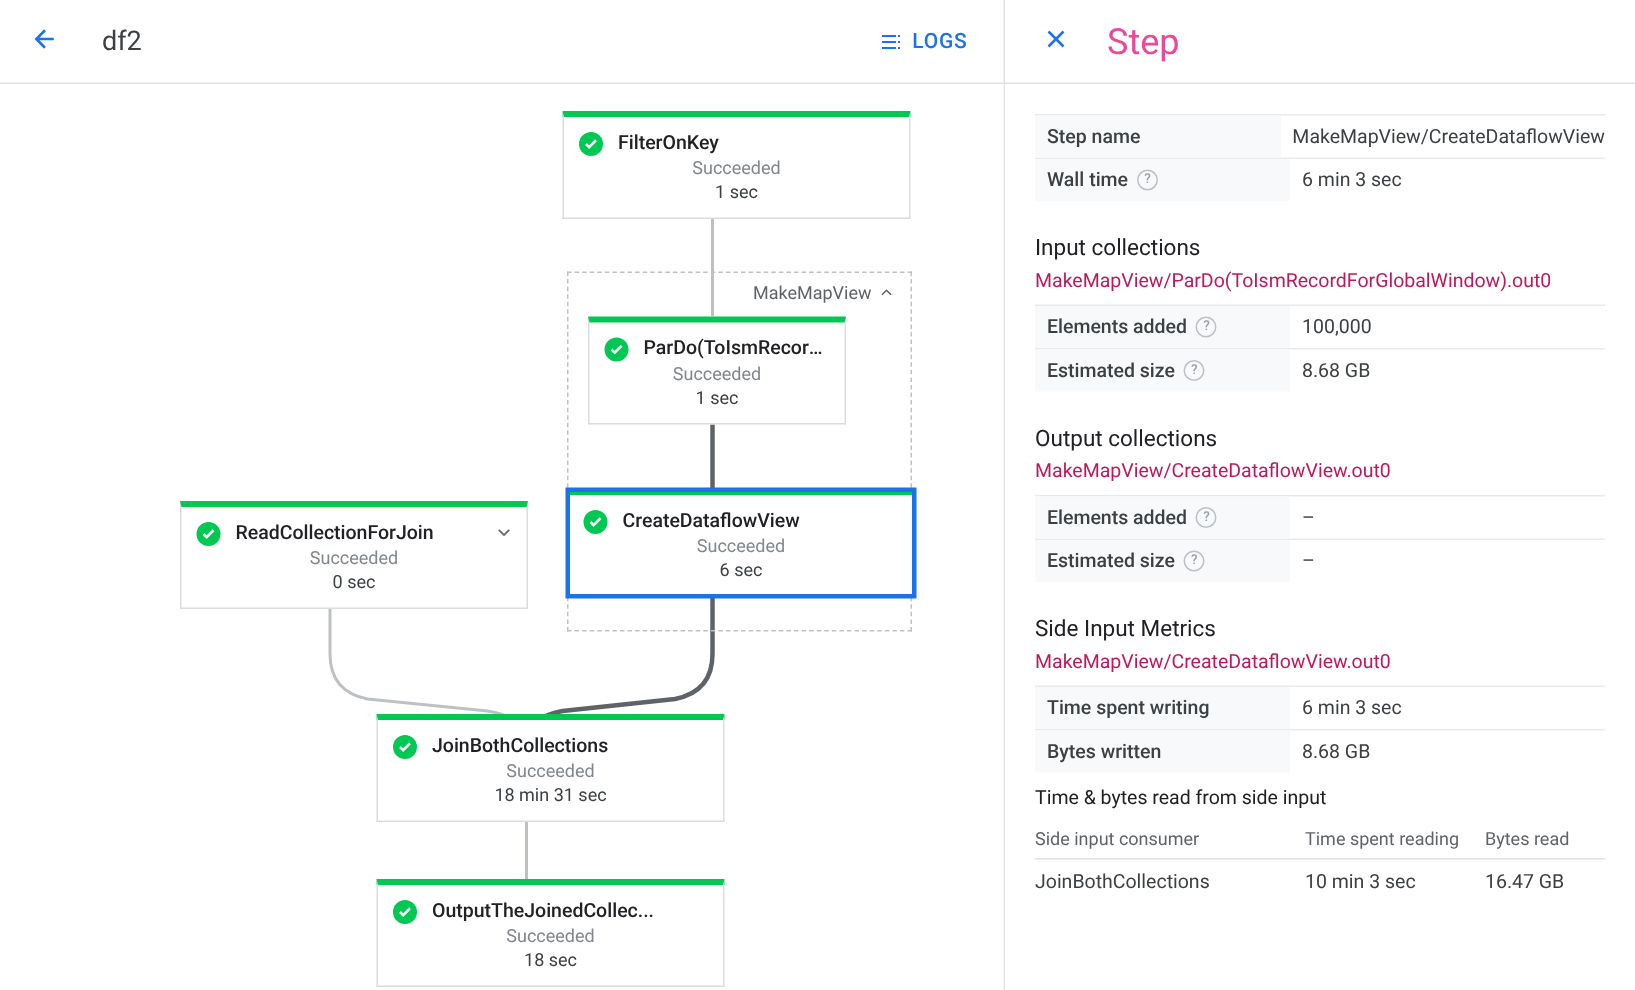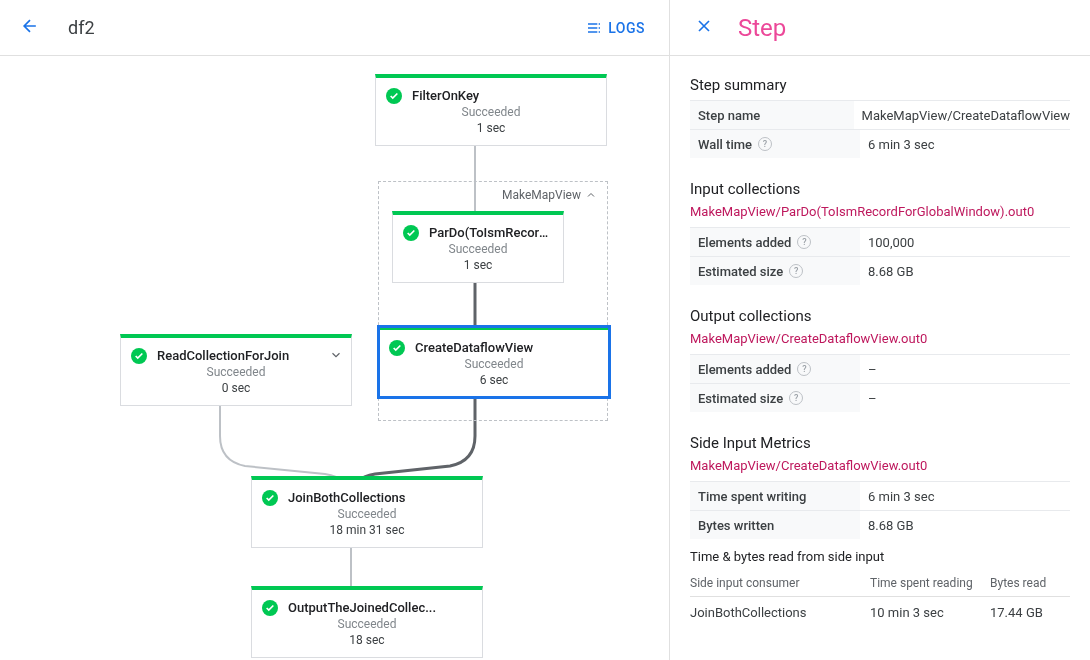--- a/index.html
+++ b/index.html
@@ -156,21 +156,20 @@
       <span class="close-btn">
         <svg width="20" height="20" viewBox="0 0 24 24" fill="none" stroke="currentColor" stroke-width="2">
             <path d="M18 6L6 18M6 6l12 12"></path>
           </svg>
       </span>
       <span class="side-title">Step</span>
     </div>
     <div class="side-body">
 
       <div class="section">
-        <div class="section-title">Step summary</div>
         <div class="kv">
           <div class="k">
               <span>Step name</span>
             </div>
           <div class="v">MakeMapView/CreateDataflowView</div>
         </div>
         <div class="kv">
           <div class="k">
               <span>Wall time</span>
               <span class="help">?</span>
@@ -234,19 +233,19 @@
         </div>
         <div class="mini-title">Time &amp; bytes read from side input</div>
         <div class="tbl-head">
           <div class="c1">Side input consumer</div>
           <div class="c2">Time spent reading</div>
           <div class="c3">Bytes read</div>
         </div>
         <div class="tbl-row">
           <div class="c1">JoinBothCollections</div>
           <div class="c2">10 min 3 sec</div>
-          <div class="c3">17.44 GB</div>
+          <div class="c3">16.47 GB</div>
         </div>
       </div>
 
     </div>
   </div>
 </div>
 
 </body></html>

